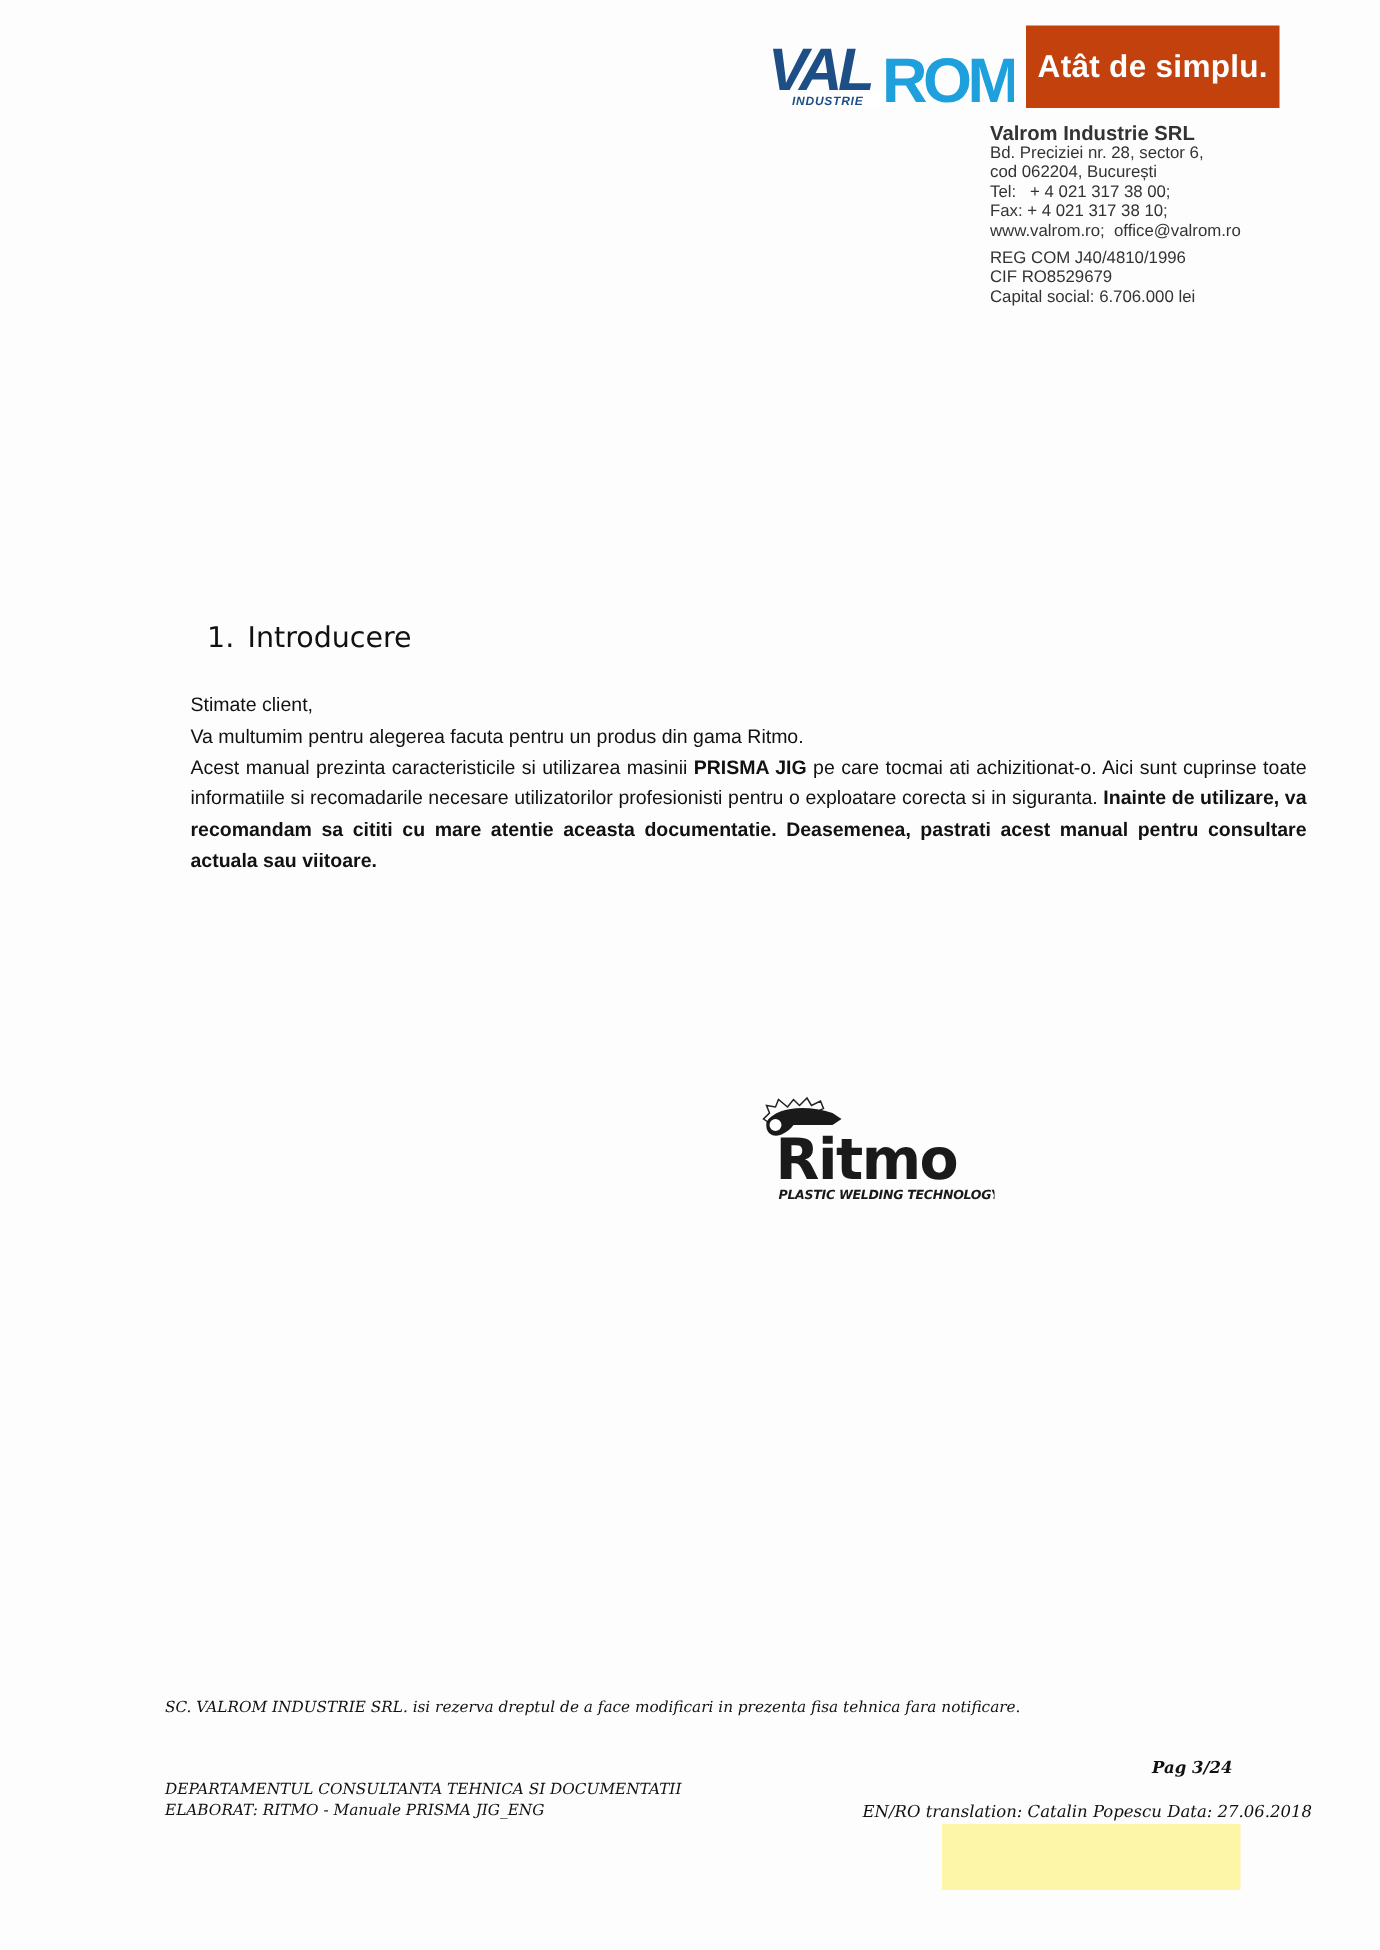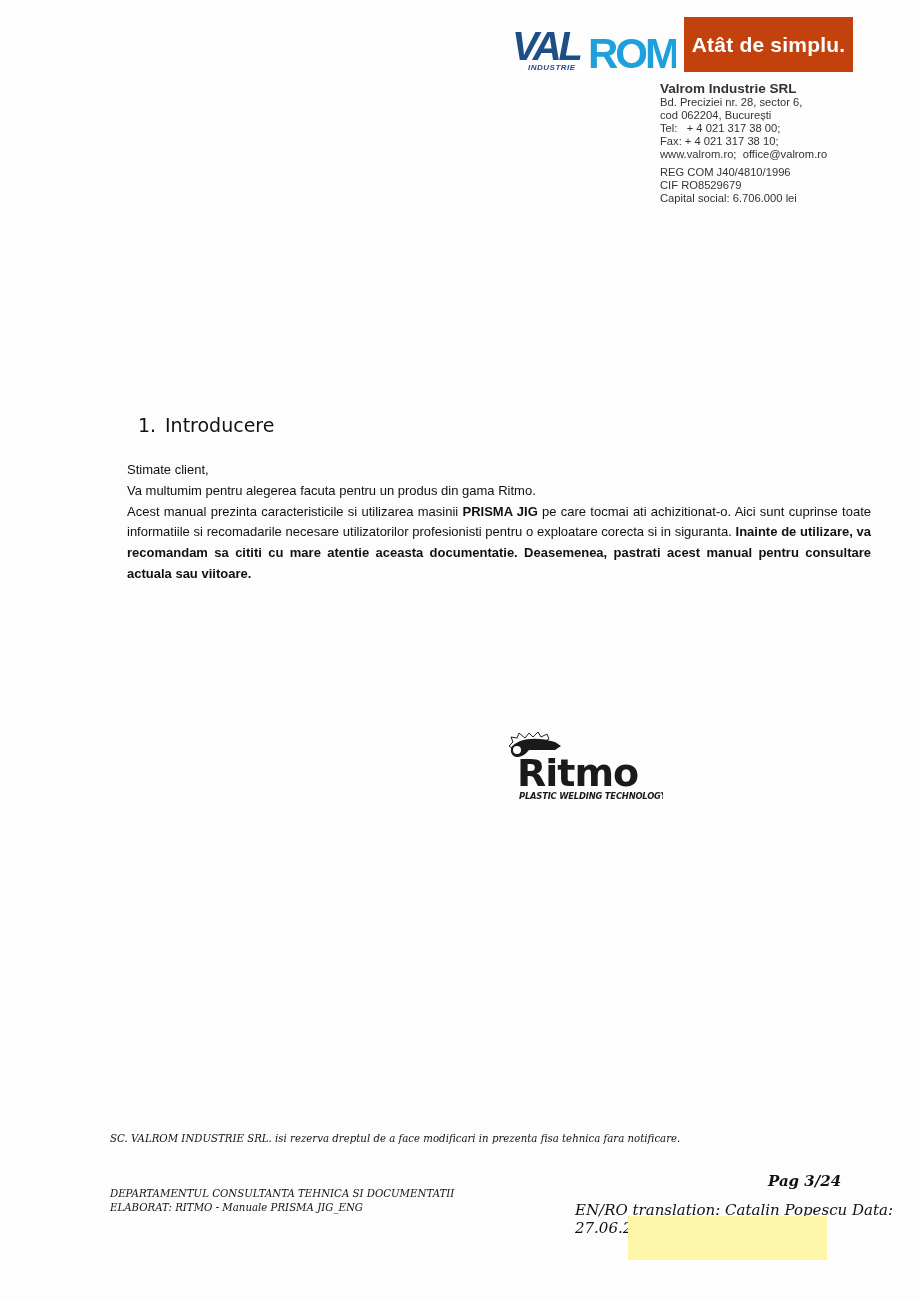--- a/index.html
+++ b/index.html
@@ -22,21 +22,21 @@
   .para-block { position: absolute; left: 110px; width: 744px; font-family: "Liberation Sans", sans-serif;
                 font-size: 13px; line-height: 20.8px; color: #111; margin-left: 17px; }
   .b { font-weight: bold; }
 
   .logo-ritmo { position: absolute; left: 503px; top: 728px; width: 160px; height: 78px; }
 
   
   .footer { position: absolute; left: 110px; font-family: "DejaVu Serif", serif; font-style: italic;
             font-size: 10.2px; line-height: 14.5px; color: #111; }
   .footer-right { position: absolute; font-family: "DejaVu Serif", serif; font-style: italic;
-                  font-size: 15px; color: #111; }
+                  font-size: 11px; color: #111; }
   .page-num { font-weight: bold; }
   .yellow-box { position: absolute; left: 628px; top: 1216px; width: 199px; height: 44px; background: #fdf6a8; }
 </style>
 </head>
 <body>
 
 <div class="logo-valrom">
   <svg width="164" height="48" viewBox="0 0 164 48" xmlns="http://www.w3.org/2000/svg">
     <text x="0" y="34" font-family="Liberation Sans, sans-serif" font-weight="bold" font-size="40" fill="#1d4f86" letter-spacing="-3" font-style="italic">VAL</text>
     <text x="76" y="42" font-family="Liberation Sans, sans-serif" font-weight="bold" font-size="42" fill="#1ea0dc" letter-spacing="-3">ROM</text>

